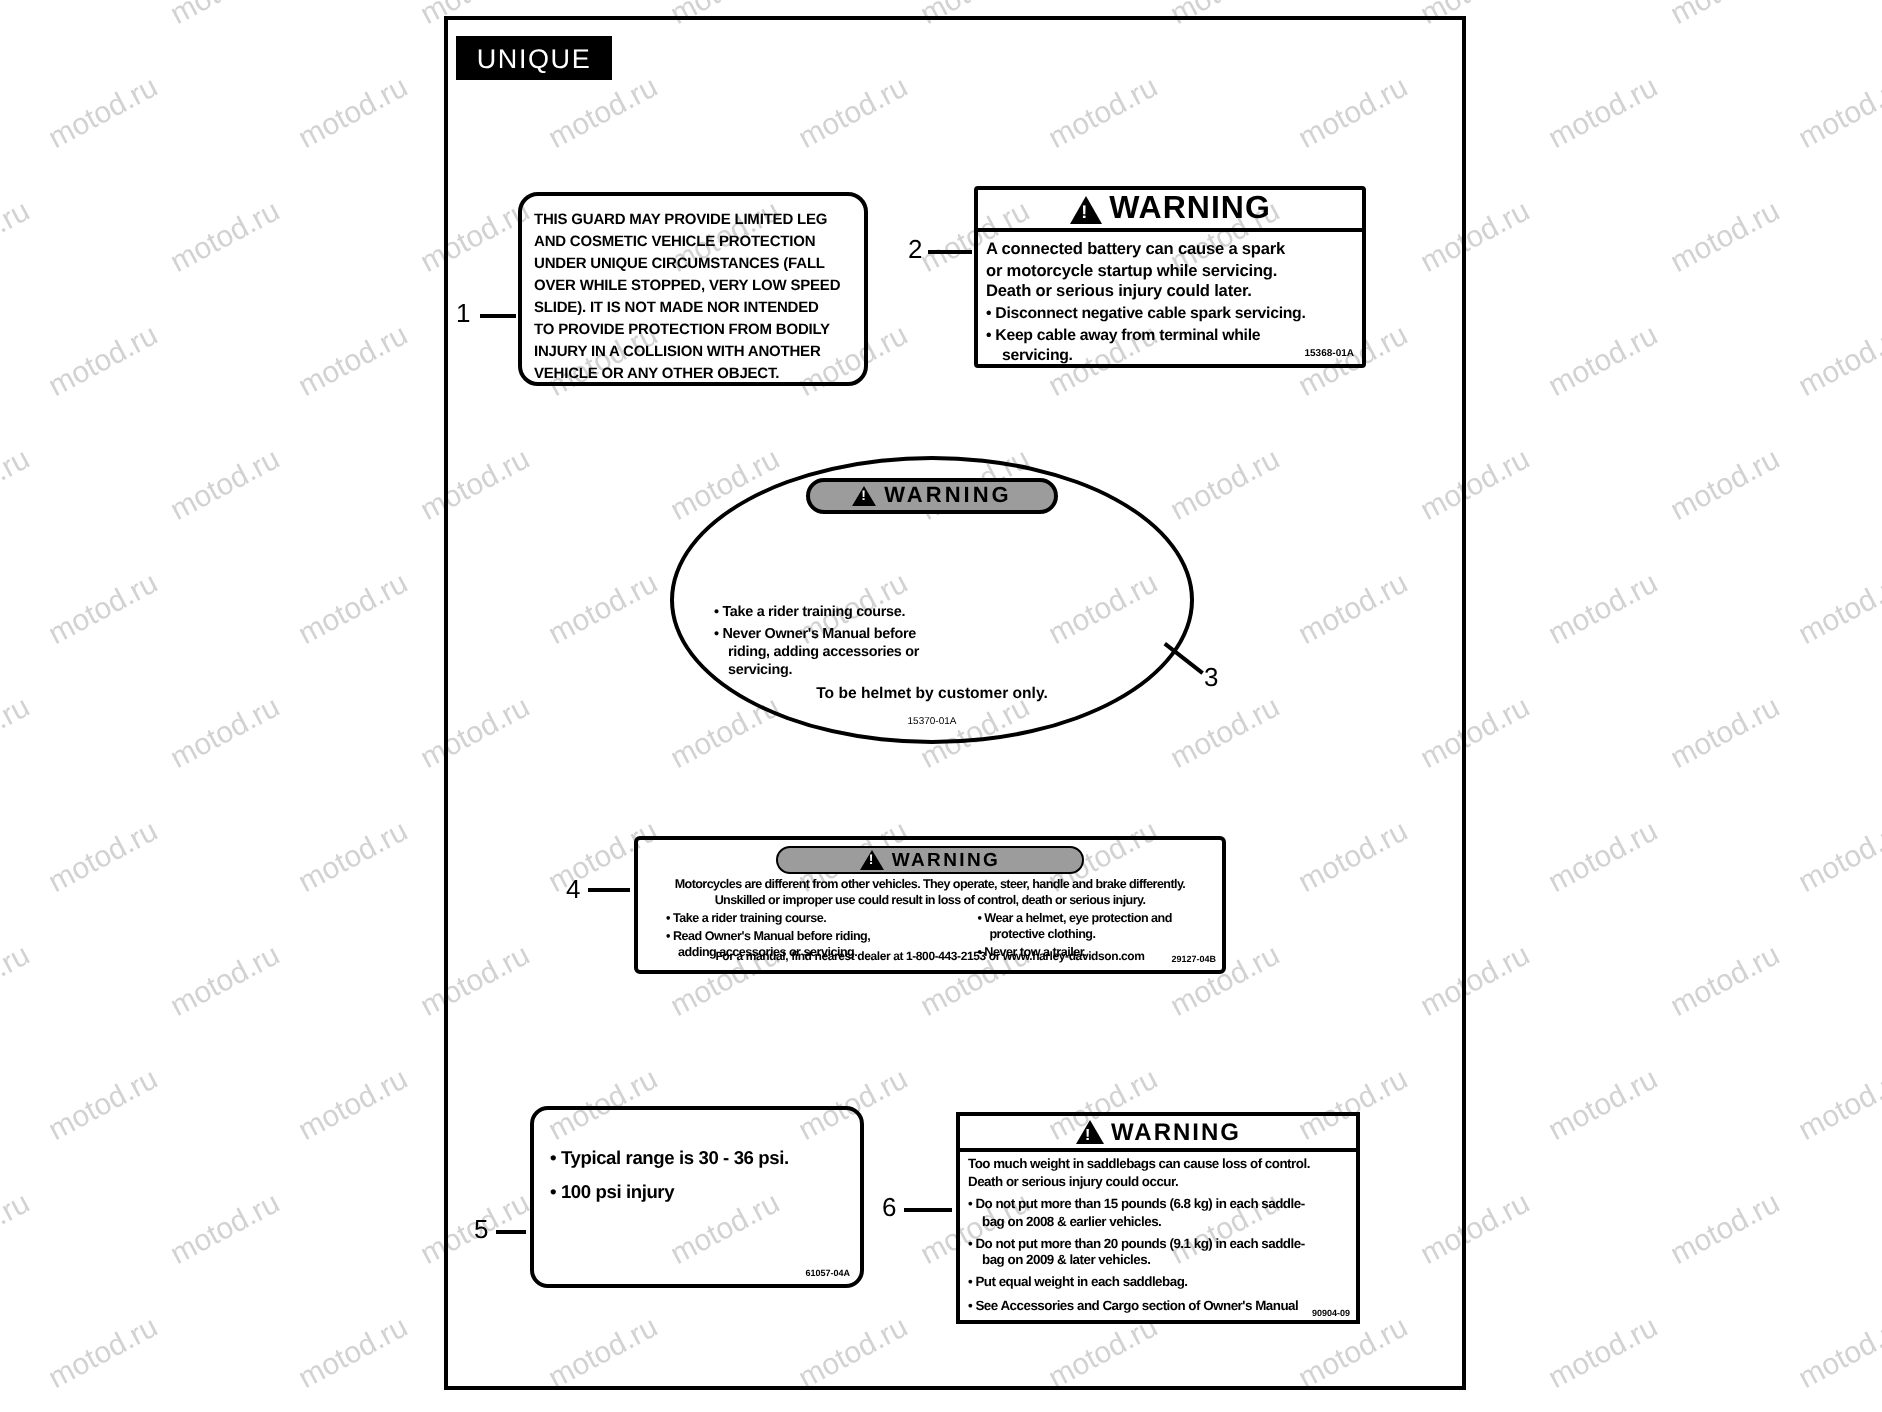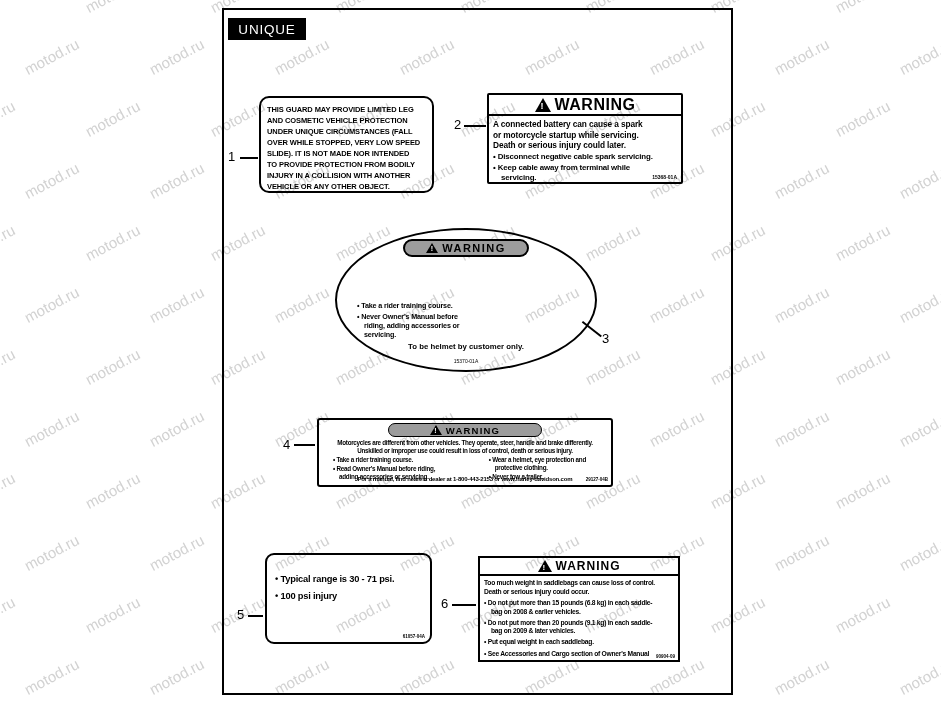--- a/index.html
+++ b/index.html
@@ -277,21 +277,21 @@
       </div>
     </div>
     <div class="foot">For a manual, find nearest dealer at 1-800-443-2153 or www.harley-davidson.com</div>
     <div class="pnum">29127-04B</div>
   </div>
   <div class="co-num" style="left:283px; top:437px;">4</div>
   <div class="co-line" style="left:294px; top:444px; width:21px;"></div>
 
   <div class="label l5">
     <div class="buls">
-      <div class="bul">Typical range is 30 - 71 psi.</div>
+      <div class="bul">Typical range is 30 - 36 psi.</div>
       <div class="bul">100 psi injury</div>
     </div>
     <div class="pnum">61057-04A</div>
   </div>
   <div class="co-num" style="left:237px; top:607px;">5</div>
   <div class="co-line" style="left:248px; top:615px; width:15px;"></div>
 
   <div class="label l6">
     <div class="whead">
       <span class="tri mid"></span>

